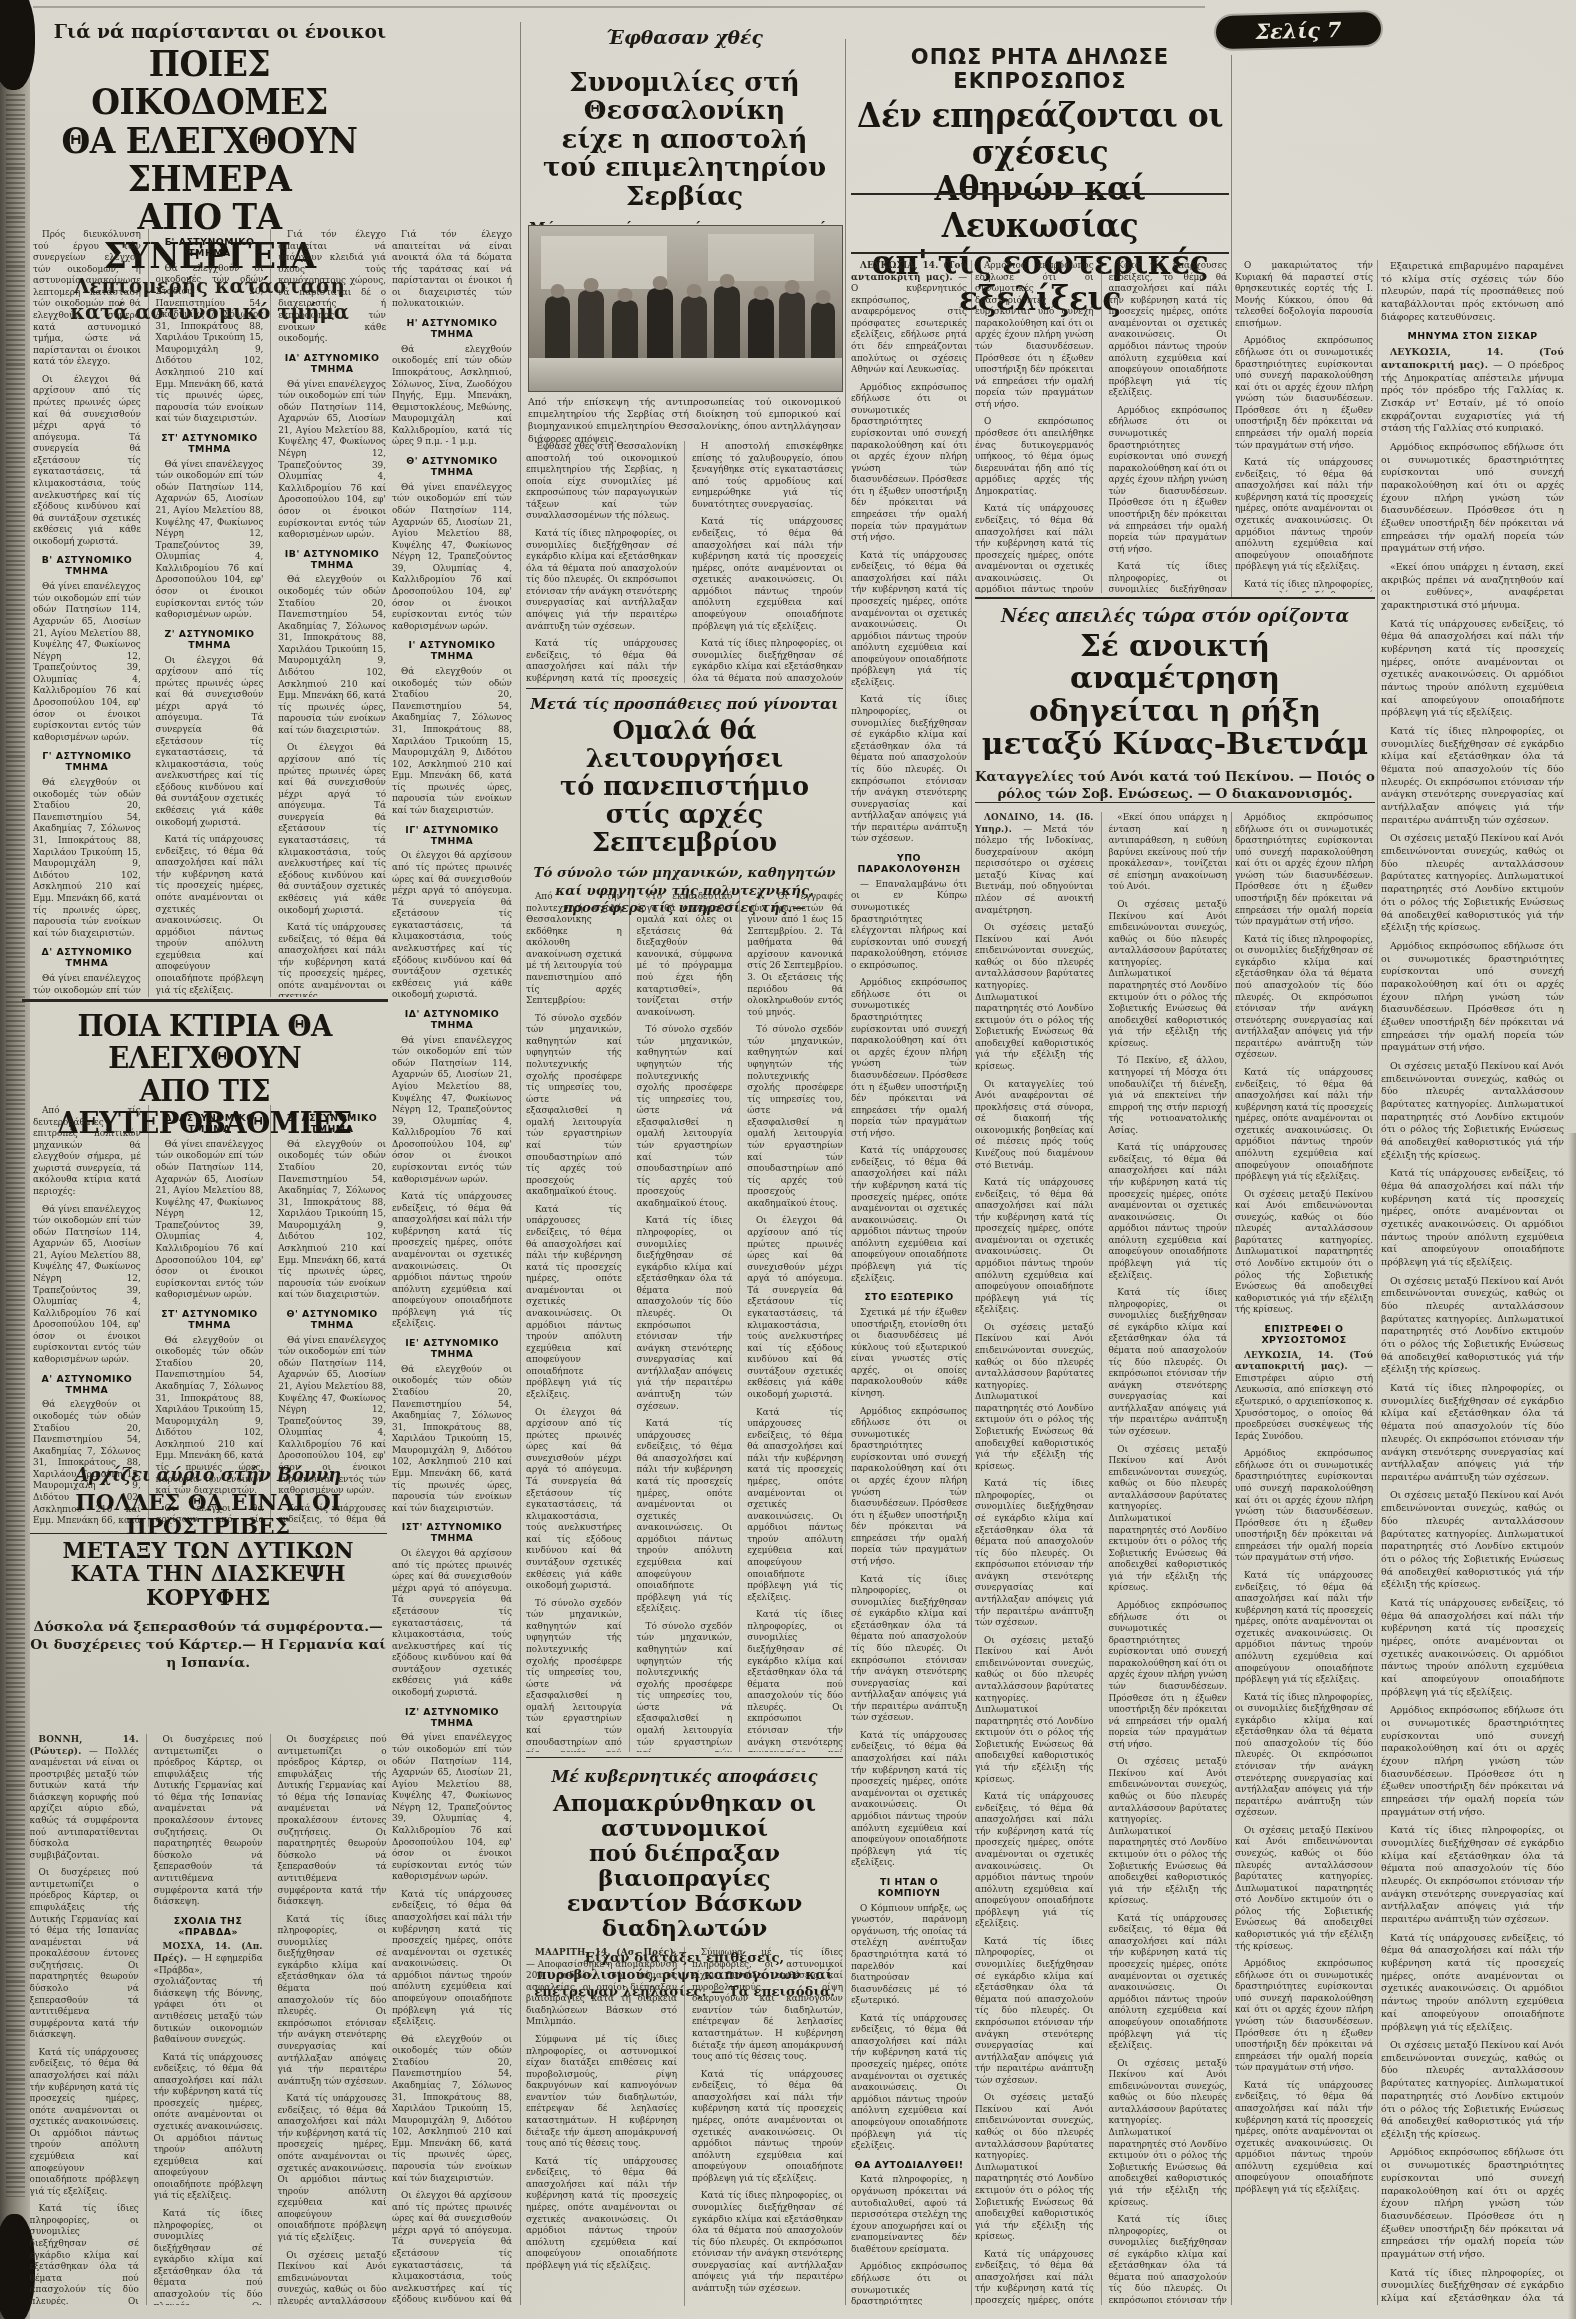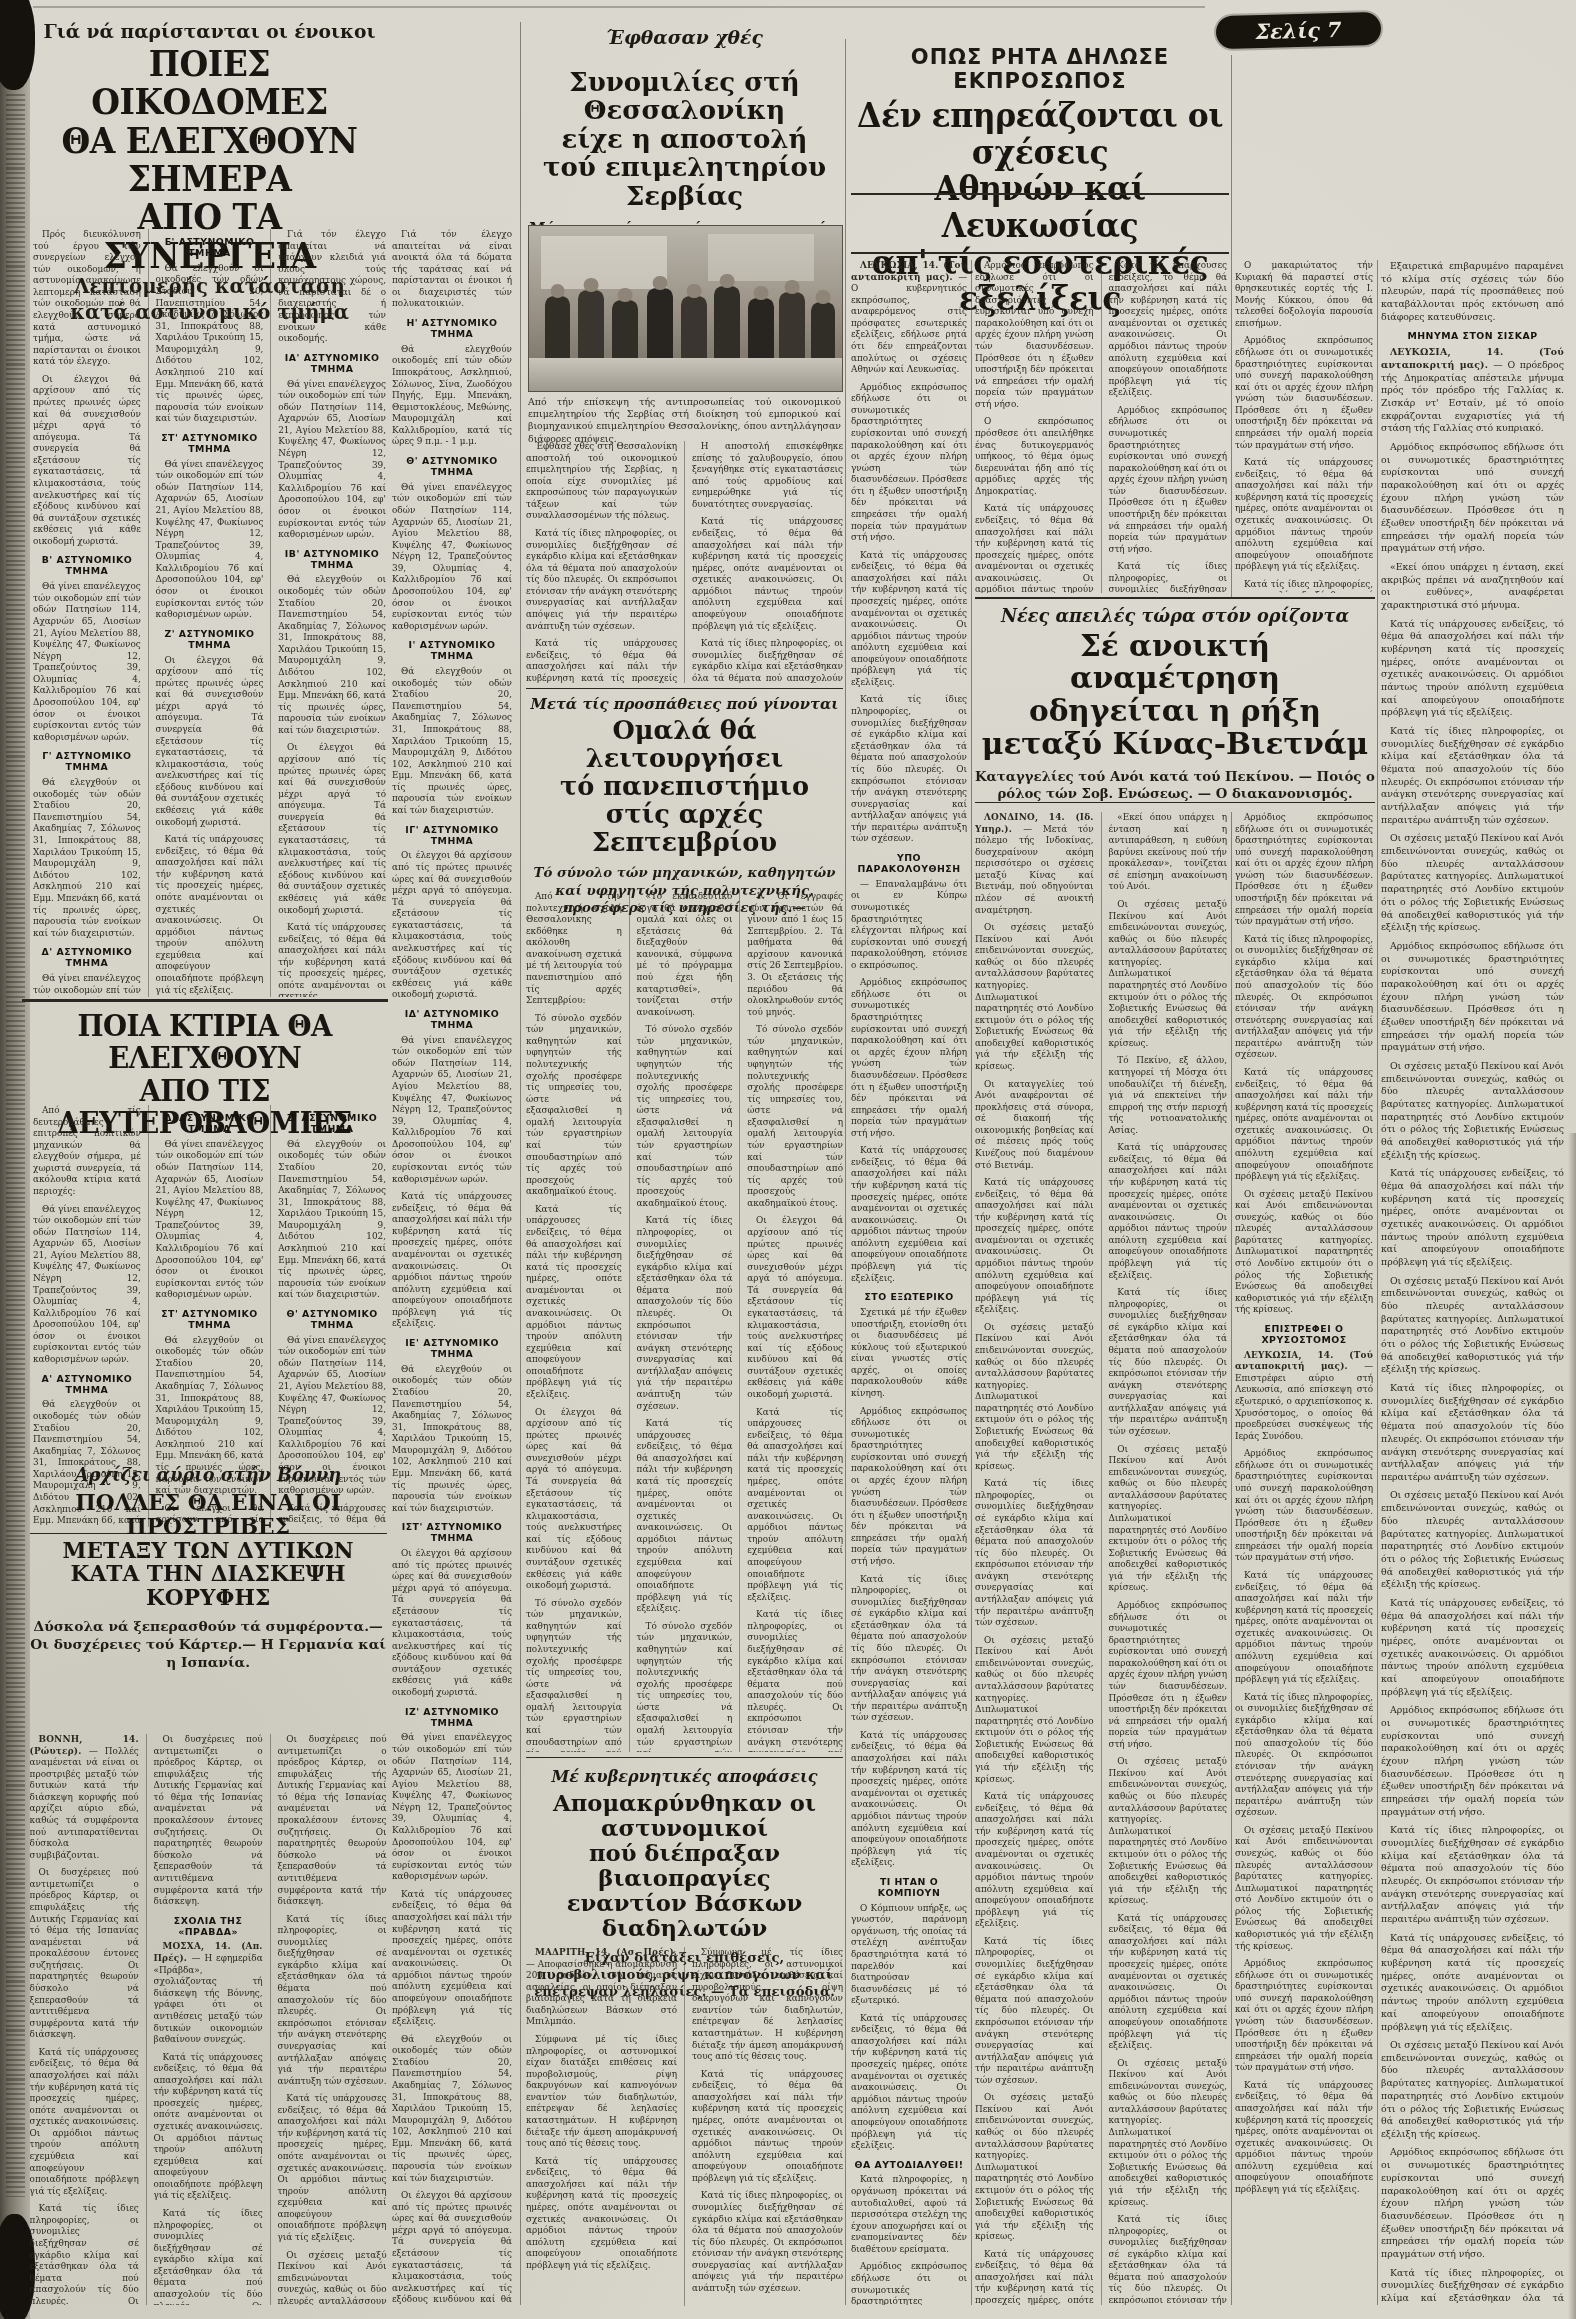--- a/index.html
+++ b/index.html
@@ -66,21 +66,21 @@
   <div class="blob" style="left:-7.9px;top:-11.8px;width:43px;height:102px;"></div>
   <div class="blob" style="left:-5.9px;top:2214px;width:41px;height:110px;"></div>
   <div class="edge-top"></div>
   <div class="edge-r"></div>
 
   <div class="badge" style="left:1216px;top:13.8px;width:165px;height:33px;">
     <span>Σελίς 7</span>
   </div>
 
   <div class="abs" style="left:33px;top:19.7px;width:353px;">
-    <div class="kicker" style="font-size:18.7px;">Γιά νά παρίστανται οι ένοικοι</div>
+    <div class="kicker" style="font-size:18.7px;text-align:right;">Γιά νά παρίστανται οι ένοικοι</div>
     <div class="hl heavy" style="font-size:33px;margin-top:3px;">ΠΟΙΕΣ ΟΙΚΟΔΟΜΕΣ
 ΘΑ ΕΛΕΓΧΘΟΥΝ ΣΗΜΕΡΑ
 ΑΠΟ ΤΑ ΣΥΝΕΡΓΕΙΑ</div>
     <div class="deck" style="font-size:19.7px;margin-top:11.8px;">Λεπτομερής κατάσταση
 κατά αστυνομικό τμήμα</div>
   </div>
   <div class="cols" style="left:33px;top:229px;width:353px;height:768px;">
     <div class="col">
         <p class="bp">Πρός διευκόλυνση τού έργου τών συνεργείων ελέγχου τών οικοδομών, η αστυνομία ανακοίνωσε λεπτομερή κατάσταση τών οικοδομών πού θά ελεγχθούν σήμερα κατά αστυνομικό τμήμα, ώστε νά παρίστανται οι ένοικοι κατά τόν έλεγχο.</p>
         <p class="bp">Οι έλεγχοι θά αρχίσουν από τίς πρώτες πρωινές ώρες καί θά συνεχισθούν μέχρι αργά τό απόγευμα. Τά συνεργεία θά εξετάσουν τίς εγκαταστάσεις, τά κλιμακοστάσια, τούς ανελκυστήρες καί τίς εξόδους κινδύνου καί θά συντάξουν σχετικές εκθέσεις γιά κάθε οικοδομή χωριστά.</p>

